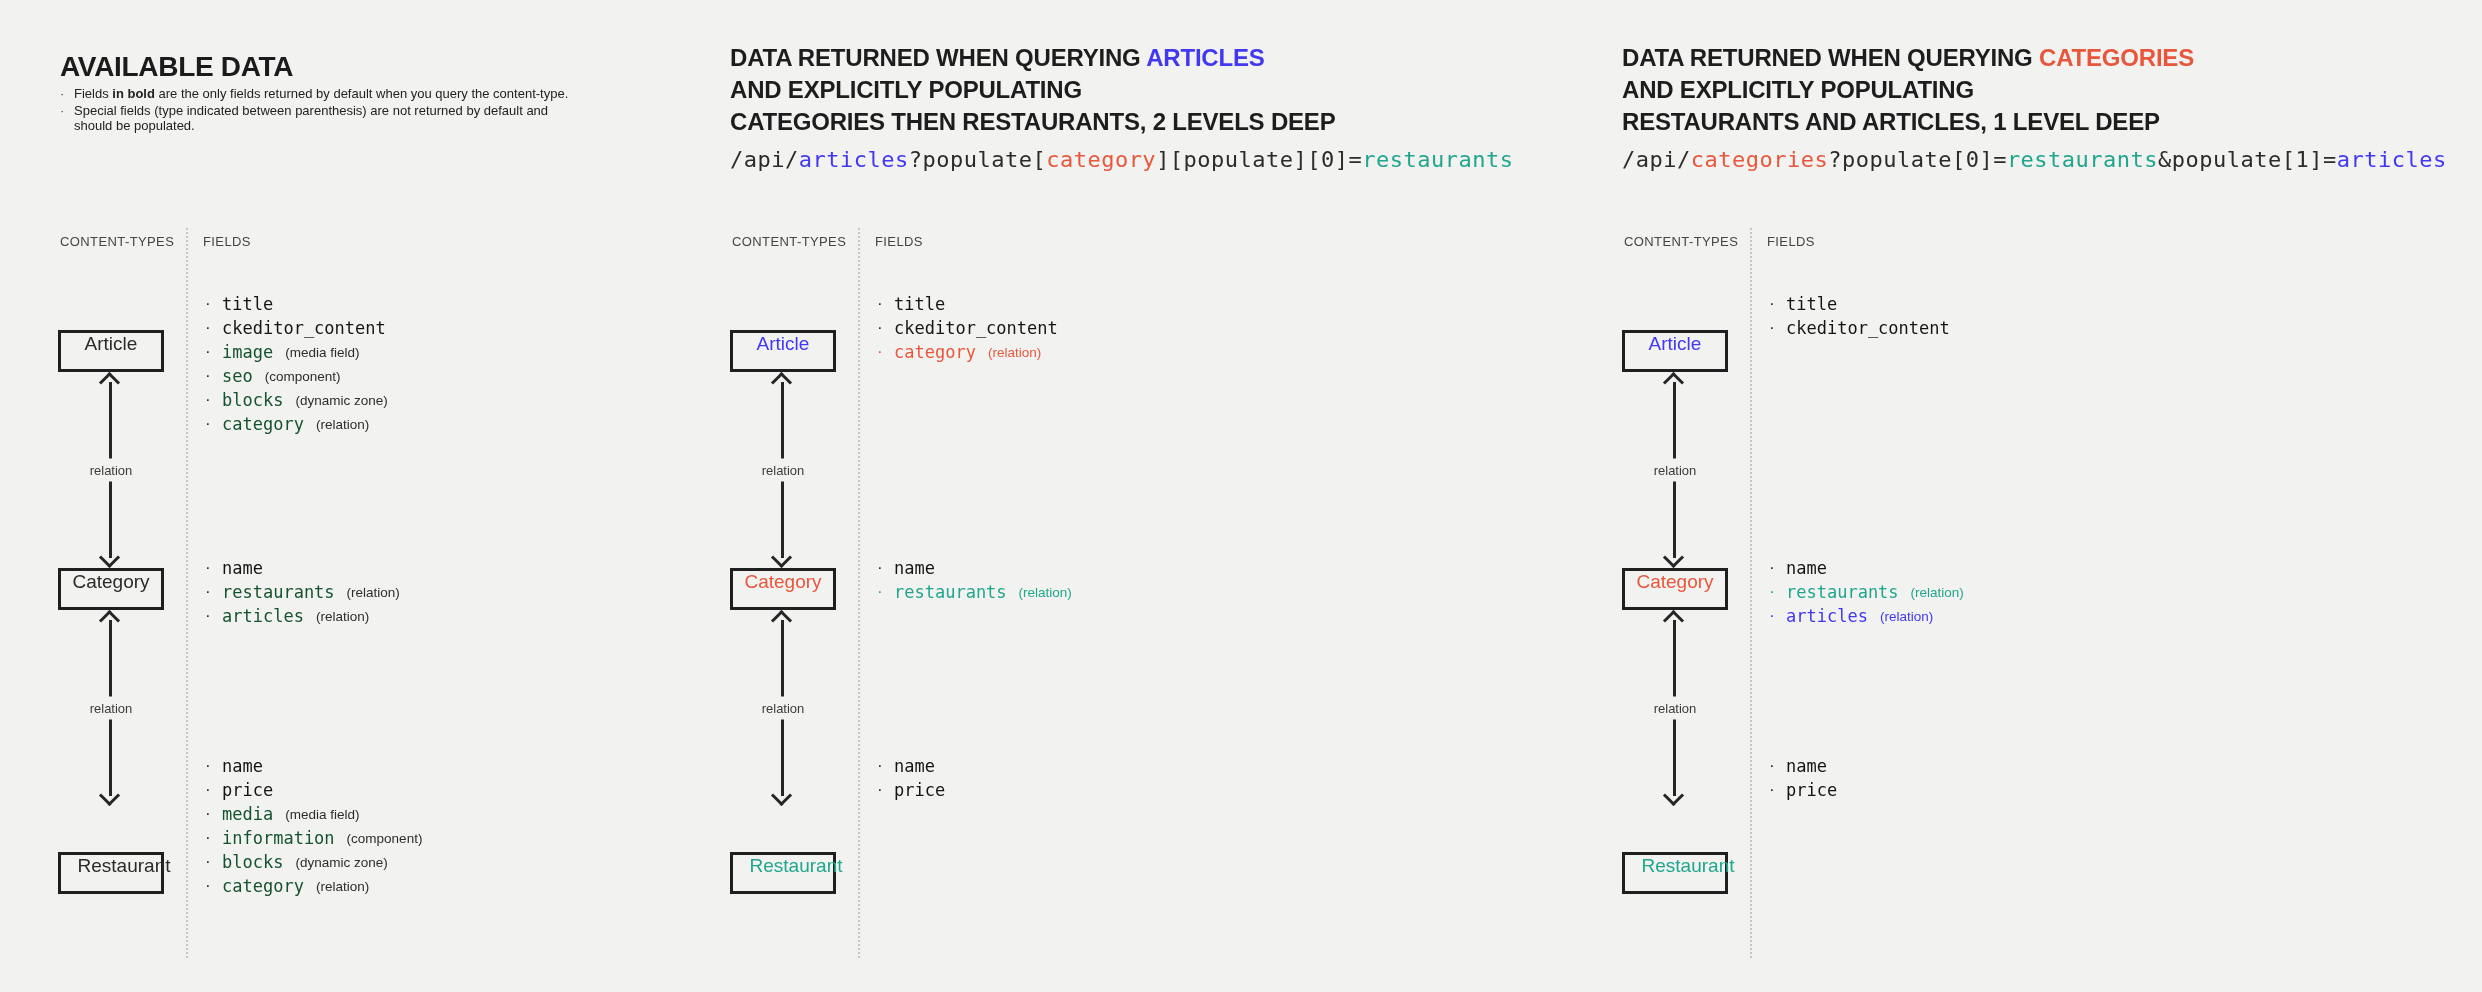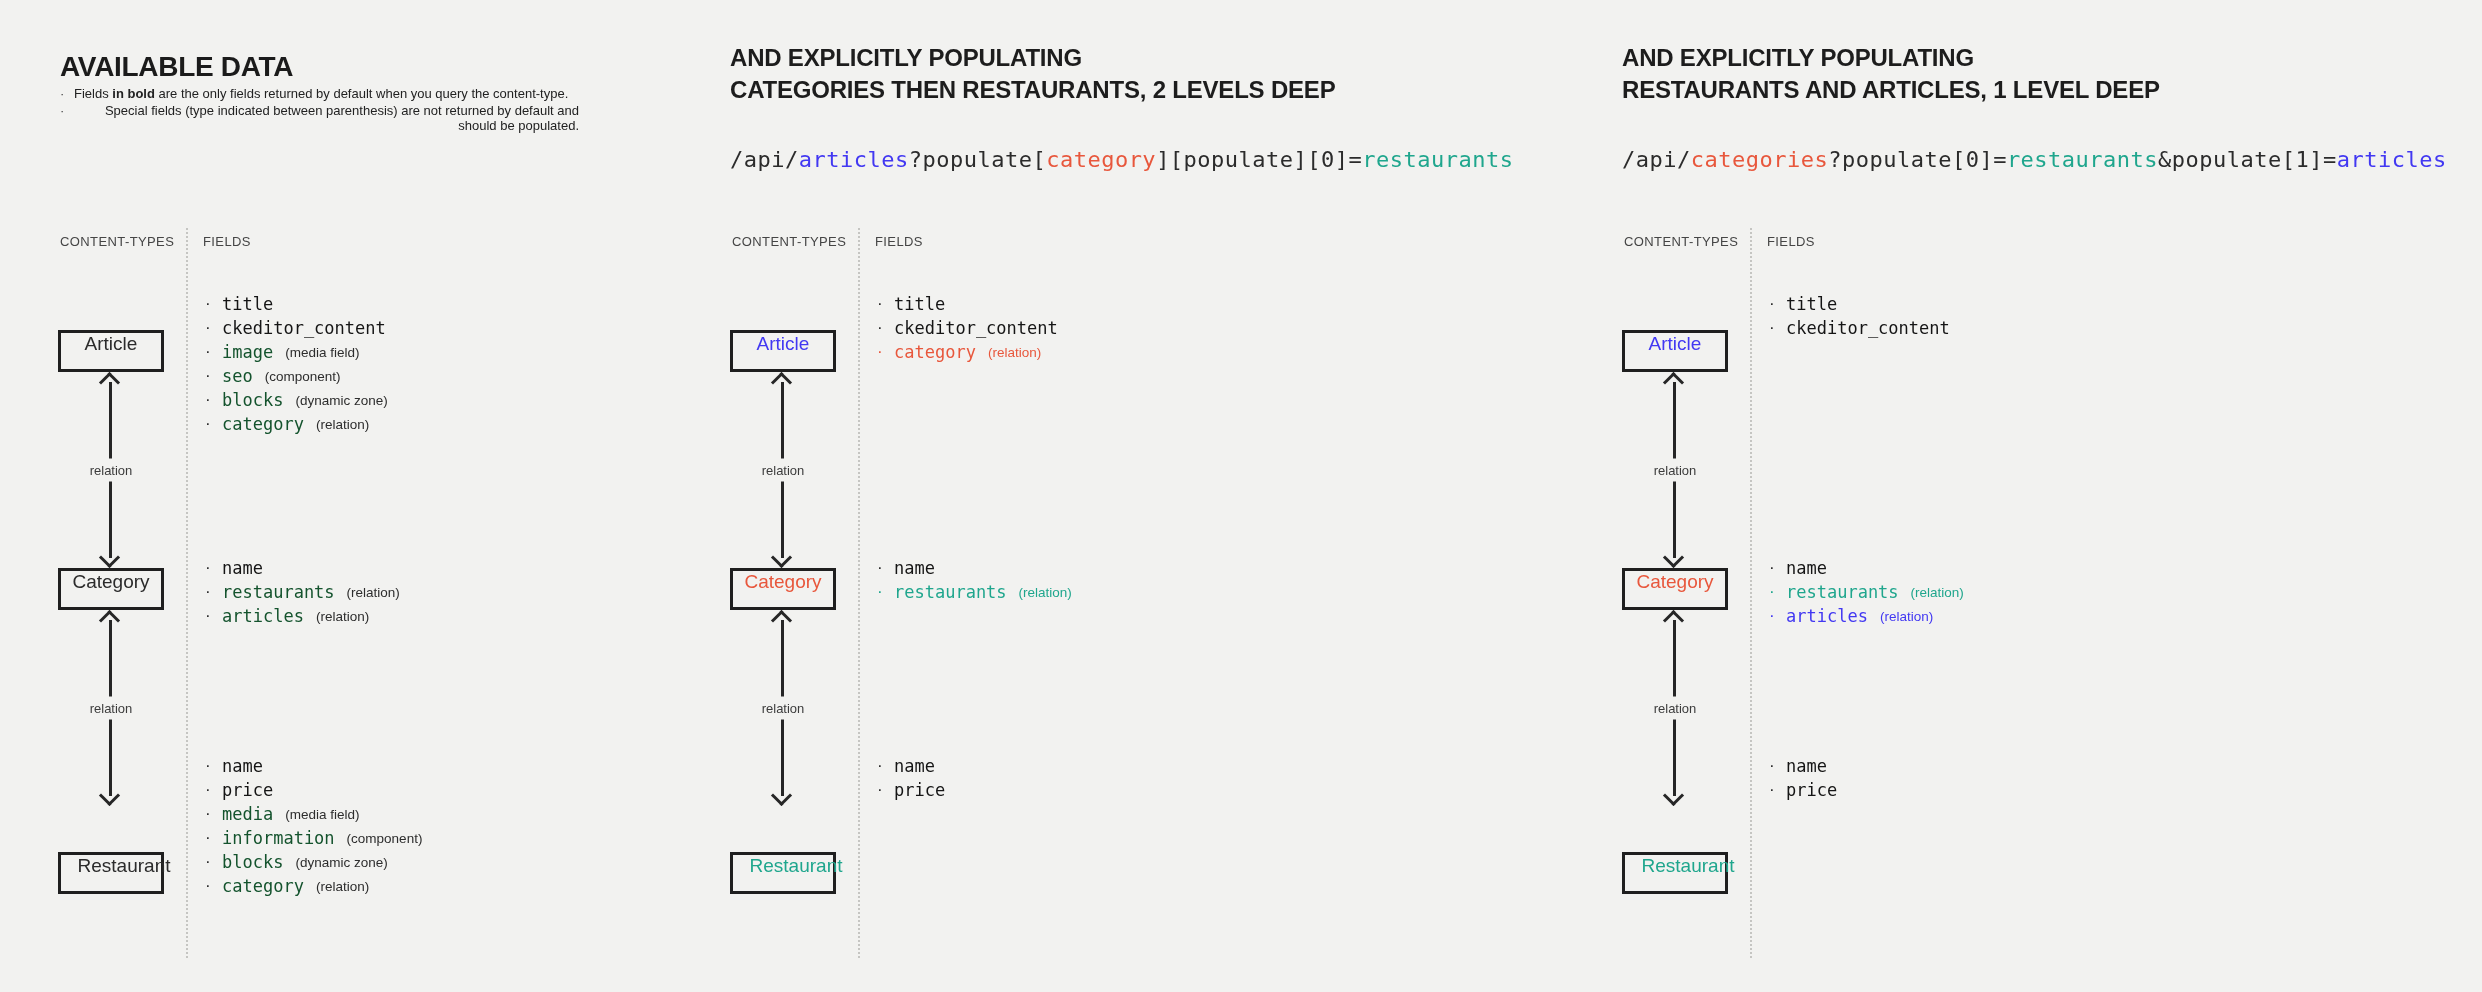--- a/index.html
+++ b/index.html
@@ -16,21 +16,21 @@
   #col-available{left:58px;width:660px;}
   #col-articles{left:730px;width:800px;}
   #col-categories{left:1622px;width:850px;}
 
   
   .avail-title{position:absolute;left:2px;top:32px;font-size:28px;font-weight:bold;
     color:#1b1b1b;letter-spacing:-0.3px;white-space:nowrap;}
   .notes{position:absolute;left:2px;top:86px;}
   .note{display:flex;font-size:13px;color:#222;line-height:15.5px;margin-bottom:1px;}
   .note-bullet{width:14px;color:#444;font-size:13px;}
-  .note-text{max-width:505px;text-align:right;}
+  .note-text{max-width:505px;}
   .panel-title{position:absolute;left:0;top:42px;font-size:24px;font-weight:bold;
     color:#1d1d1d;line-height:32px;letter-spacing:-0.2px;white-space:nowrap;}
   .api-code{position:absolute;left:0;top:147px;font-family:"DejaVu Sans Mono",monospace;
     font-size:22px;letter-spacing:0.5px;color:#2b2b2b;white-space:nowrap;}
 
   
   .ct-label{position:absolute;top:234px;font-size:13px;letter-spacing:0.4px;color:#454545;white-space:nowrap;text-align:right;}
   .ct-label.types{left:2px;}
   .ct-label.fields{left:145px;}
   .vdivider{position:absolute;left:128px;top:228px;height:730px;border-left:2px dotted #c5c5c2;}
@@ -185,20 +185,21 @@
     <li class="frow">
         <span class="fbullet">·</span>
         <span class="fname">category</span>
         <span class="ftype">(relation)</span>
       </li>
   </ul>
 </section>
 
 <section class="col" id="col-articles">
   <div class="panel-title">
+    <div><span>DATA RETURNED WHEN QUERYING </span><span class="c-blue">ARTICLES</span></div>
     <div>AND EXPLICITLY POPULATING</div>
     <div>CATEGORIES THEN RESTAURANTS, 2 LEVELS DEEP</div>
   </div>
   <div class="api-code"><span>/api/</span><span class="c-blue">articles</span><span>?populate[</span><span class="c-red">category</span><span>][populate][0]=</span><span class="c-green">restaurants</span></div>
 
   <span class="ct-label types">CONTENT-TYPES</span>
   <span class="ct-label fields">FIELDS</span>
   <div class="vdivider"></div>
 
   <div class="ct-box t-article">
@@ -256,20 +257,21 @@
       </li>
     <li class="frow bold">
         <span class="fbullet">·</span>
         <span class="fname">price</span>
       </li>
   </ul>
 </section>
 
 <section class="col" id="col-categories">
   <div class="panel-title">
+    <div><span>DATA RETURNED WHEN QUERYING </span><span class="c-red">CATEGORIES</span></div>
     <div>AND EXPLICITLY POPULATING</div>
     <div>RESTAURANTS AND ARTICLES, 1 LEVEL DEEP</div>
   </div>
   <div class="api-code"><span>/api/</span><span class="c-red">categories</span><span>?populate[0]=</span><span class="c-green">restaurants</span><span>&amp;populate[1]=</span><span class="c-blue">articles</span></div>
 
   <span class="ct-label types">CONTENT-TYPES</span>
   <span class="ct-label fields">FIELDS</span>
   <div class="vdivider"></div>
 
   <div class="ct-box t-article">

